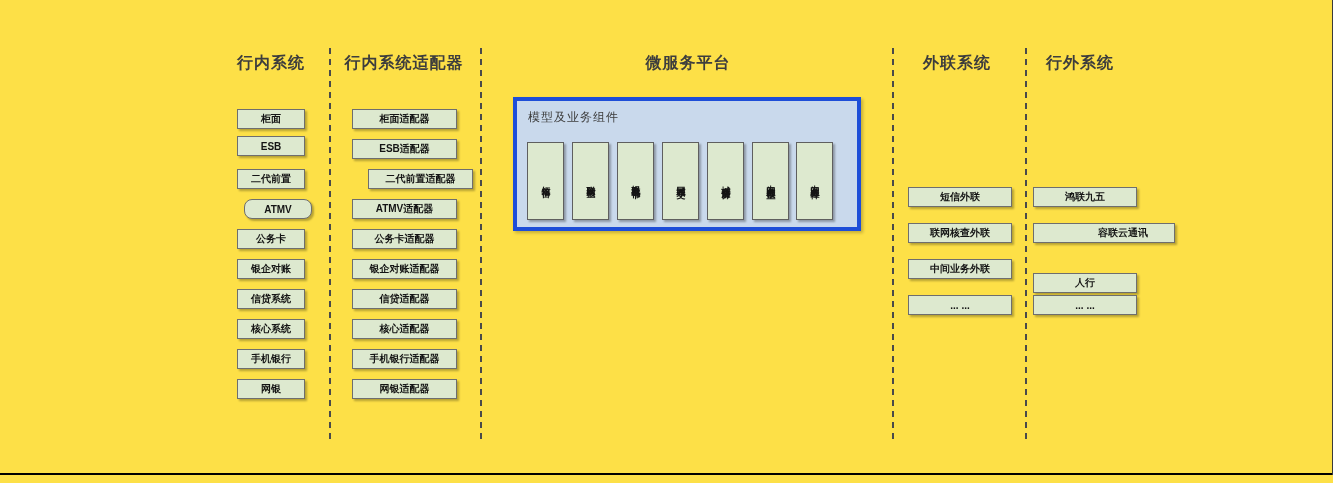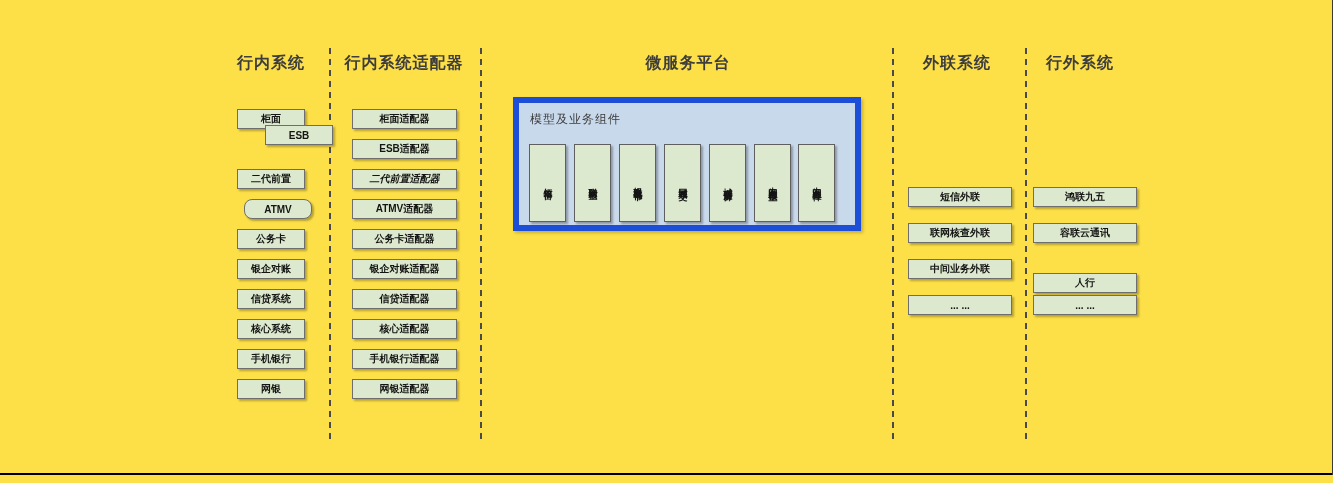--- a/index.html
+++ b/index.html
@@ -16,21 +16,21 @@
     background:repeating-linear-gradient(to bottom,#4a4a4a 0 6px,transparent 6px 11px);
   }
   .gbox{
     position:absolute;background:#dde9cf;border:1px solid #6e6e6e;
     box-shadow:2px 2px 2px rgba(0,0,0,0.28);
     display:flex;align-items:center;justify-content:center;
     font-weight:bold;font-size:10px;color:#141414;white-space:nowrap;
   }
   .bluebox{
     position:absolute;left:513px;width:348px;background:#c9d9ec;
-    border:6px solid #1d4ed8;box-shadow:2px 2px 3px rgba(0,0,0,0.22);
+    border:4px solid #1d4ed8;box-shadow:2px 2px 3px rgba(0,0,0,0.22);
     box-sizing:border-box;
   }
   .seclabel{
     position:absolute;left:11px;top:8px;font-size:12px;color:#3d3d3d;
     letter-spacing:1px;white-space:nowrap;
   }
   .vbox{
     position:absolute;top:41px;width:37px;height:78px;
     background:#dde9cf;border:1px solid #5f5f5f;
     box-shadow:2px 2px 2px rgba(0,0,0,0.3);
@@ -52,33 +52,33 @@
   <div class="hdr" style="left:618px;top:53px;width:140px;">微服务平台</div>
   <div class="hdr" style="left:897px;top:53px;width:120px;">外联系统</div>
   <div class="hdr" style="left:1020px;top:53px;width:120px;">行外系统</div>
 
   <div class="vline" style="left:329px;"></div>
   <div class="vline" style="left:480px;"></div>
   <div class="vline" style="left:892px;"></div>
   <div class="vline" style="left:1025px;"></div>
 
   <div class="gbox" style="left:237px;top:109px;width:66px;height:18px;">柜面</div>
-  <div class="gbox" style="left:237px;top:125px;width:66px;height:18px;margin-left:28px;">ESB</div>
+  <div class="gbox" style="left:237px;top:136px;width:66px;height:18px;">ESB</div>
   <div class="gbox" style="left:237px;top:169px;width:66px;height:18px;">二代前置</div>
   <div class="gbox" style="left:244px;top:199px;width:66px;height:18px;border-radius:8px;">ATMV</div>
   <div class="gbox" style="left:237px;top:229px;width:66px;height:18px;">公务卡</div>
   <div class="gbox" style="left:237px;top:259px;width:66px;height:18px;">银企对账</div>
   <div class="gbox" style="left:237px;top:289px;width:66px;height:18px;">信贷系统</div>
   <div class="gbox" style="left:237px;top:319px;width:66px;height:18px;">核心系统</div>
   <div class="gbox" style="left:237px;top:349px;width:66px;height:18px;">手机银行</div>
   <div class="gbox" style="left:237px;top:379px;width:66px;height:18px;">网银</div>
 
   <div class="gbox" style="left:352px;top:109px;width:103px;height:18px;">柜面适配器</div>
   <div class="gbox" style="left:352px;top:139px;width:103px;height:18px;">ESB适配器</div>
-  <div class="gbox" style="left:352px;top:169px;width:103px;height:18px;font-style:italic;">二代前置适配器</div>
+  <div class="gbox" style="left:368px;top:169px;width:103px;height:18px;">二代前置适配器</div>
   <div class="gbox" style="left:352px;top:199px;width:103px;height:18px;">ATMV适配器</div>
   <div class="gbox" style="left:352px;top:229px;width:103px;height:18px;">公务卡适配器</div>
   <div class="gbox" style="left:352px;top:259px;width:103px;height:18px;">银企对账适配器</div>
   <div class="gbox" style="left:352px;top:289px;width:103px;height:18px;">信贷适配器</div>
   <div class="gbox" style="left:352px;top:319px;width:103px;height:18px;">核心适配器</div>
   <div class="gbox" style="left:352px;top:349px;width:103px;height:18px;">手机银行适配器</div>
   <div class="gbox" style="left:352px;top:379px;width:103px;height:18px;">网银适配器</div>
 
   <div class="bluebox" style="top:97px;height:134px;">
     <div class="seclabel">模型及业务组件</div>
@@ -92,20 +92,20 @@
   </div>
 
 
 
   <div class="gbox" style="left:908px;top:187px;width:102px;height:18px;">短信外联</div>
   <div class="gbox" style="left:908px;top:223px;width:102px;height:18px;">联网核查外联</div>
   <div class="gbox" style="left:908px;top:259px;width:102px;height:18px;">中间业务外联</div>
   <div class="gbox" style="left:908px;top:295px;width:102px;height:18px;">... ...</div>
 
   <div class="gbox" style="left:1033px;top:187px;width:102px;height:18px;">鸿联九五</div>
-  <div class="gbox" style="left:1033px;top:223px;width:102px;height:18px;">容联云通讯</div>
+  <div class="gbox" style="left:1033px;top:223px;width:102px;height:18px;padding-left:38px;">容联云通讯</div>
   <div class="gbox" style="left:1033px;top:273px;width:102px;height:18px;">人行</div>
   <div class="gbox" style="left:1033px;top:295px;width:102px;height:18px;">... ...</div>
 
   <div class="bottomline"></div>
   <div class="rightedge"></div>
 
 </div>
 
 </body></html>

